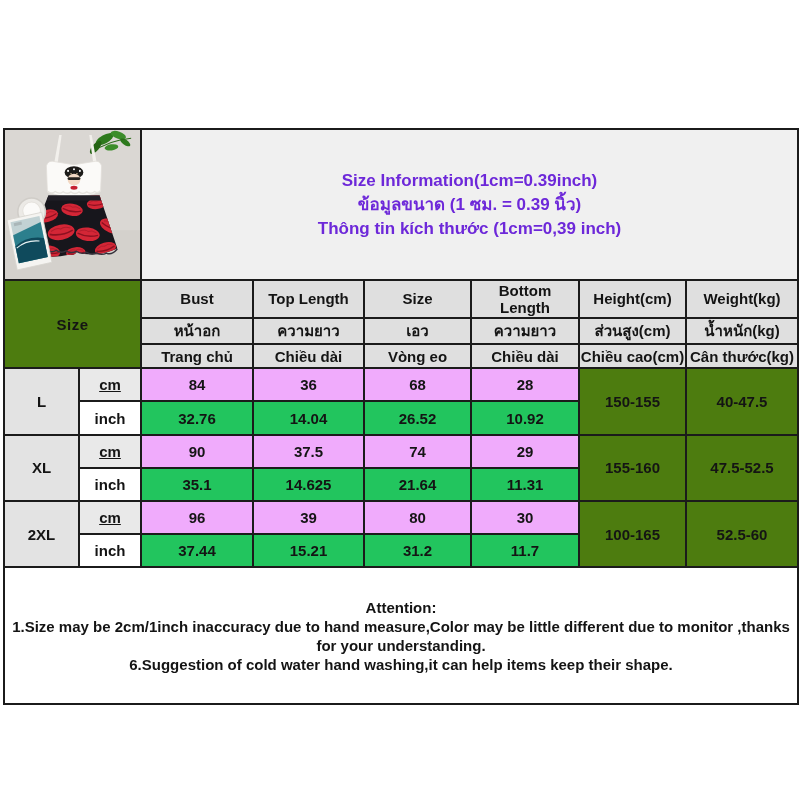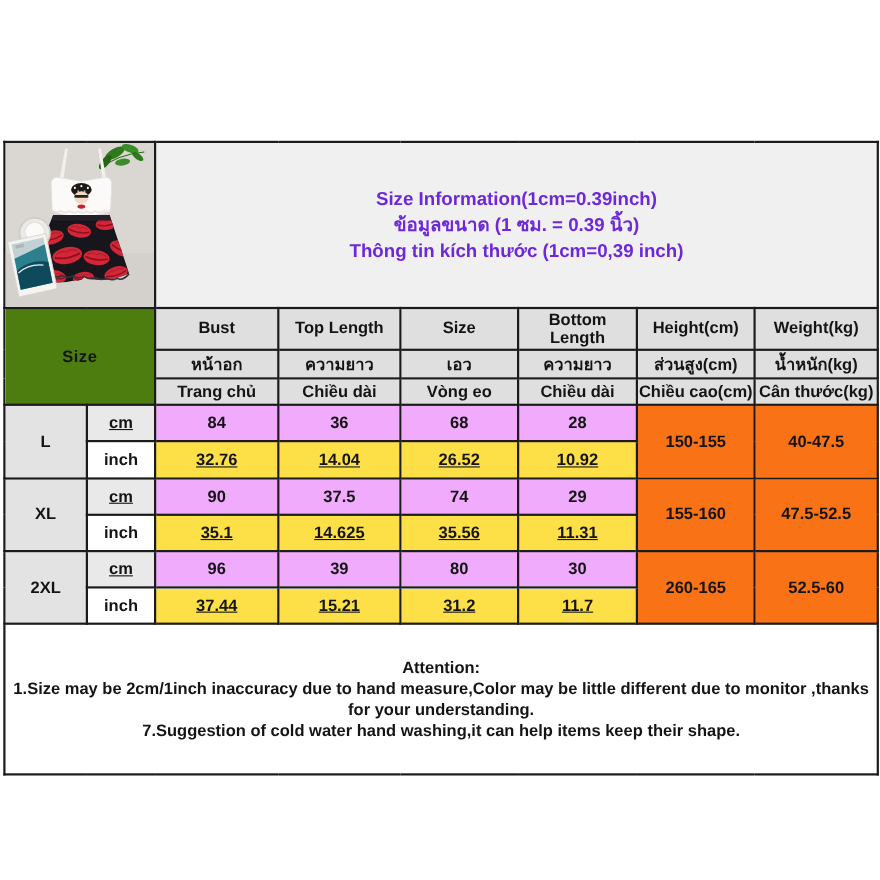--- a/index.html
+++ b/index.html
@@ -33,22 +33,22 @@
 
   td.title-cell { background: #f0f0f0; }
   .title-line { font-weight: bold; font-size: 17px; line-height: 24px; color: #6d28d9; }
 
   td.head { background: #dfdfdf; font-size: 14px; }
   td.corner { background: #4d7c0f; font-size: 27px; letter-spacing: 0.5px; }
   td.size-label { background: #e3e3e3; font-size: 15px; }
   td.unit-cm { background: #e9e9e9; font-size: 14px; text-decoration: underline; }
   td.unit-inch { background: #ffffff; font-size: 14px; }
   td.val-cm { background: #f0abfc; }
-  td.val-inch { background: #fde047; text-decoration: underline; }
-  td.span-val { background: #f97316; margin-left: 21px; }
+  td.val-inch { background: #22c55e; }
+  td.span-val { background: #4d7c0f; margin-left: 21px; }
 
   td.attention-cell {
     text-align: left; vertical-align: top;
     font-weight: normal; font-size: 15px; line-height: 19px;
     background: #ffffff; padding: 3px 4px 0 4px; color: #1a1a1a;
   }
   .row-h-title { height: 146px; }
   .row-h-head { height: 23px; }
   .row-h-data { height: 32px; }
   .row-h-att { height: 132px; }
@@ -208,44 +208,44 @@
       <td class="val-cm">37.5</td>
       <td class="val-cm">74</td>
       <td class="val-cm">29</td>
       <td class="span-val" rowspan="2">155-160</td>
       <td class="span-val" rowspan="2">47.5-52.5</td>
     </tr>
     <tr class="row-h-data">
       <td class="unit-inch">inch</td>
       <td class="val-inch">35.1</td>
       <td class="val-inch">14.625</td>
-      <td class="val-inch">35.56</td>
+      <td class="val-inch">21.64</td>
       <td class="val-inch">11.31</td>
     </tr>
 
     <tr class="row-h-data">
       <td class="size-label" rowspan="2">2XL</td>
       <td class="unit-cm">cm</td>
       <td class="val-cm">96</td>
       <td class="val-cm">39</td>
       <td class="val-cm">80</td>
       <td class="val-cm">30</td>
-      <td class="span-val" rowspan="2">260-165</td>
+      <td class="span-val" rowspan="2">100-165</td>
       <td class="span-val" rowspan="2">52.5-60</td>
     </tr>
     <tr class="row-h-data">
       <td class="unit-inch">inch</td>
       <td class="val-inch">37.44</td>
       <td class="val-inch">15.21</td>
       <td class="val-inch">31.2</td>
       <td class="val-inch">11.7</td>
     </tr>
 
     <tr class="row-h-att">
       <td class="attention-cell" colspan="8">
         <div>Attention:</div>
         <div>1.Size may be 2cm/1inch inaccuracy due to hand measure,Color may be little different due to monitor ,thanks for your understanding.</div>
-        <div>7.Suggestion of cold water hand washing,it can help items keep their shape.</div>
+        <div>6.Suggestion of cold water hand washing,it can help items keep their shape.</div>
       </td>
     </tr>
   </tbody>
     </table>
 </div>
 
 </body></html>

